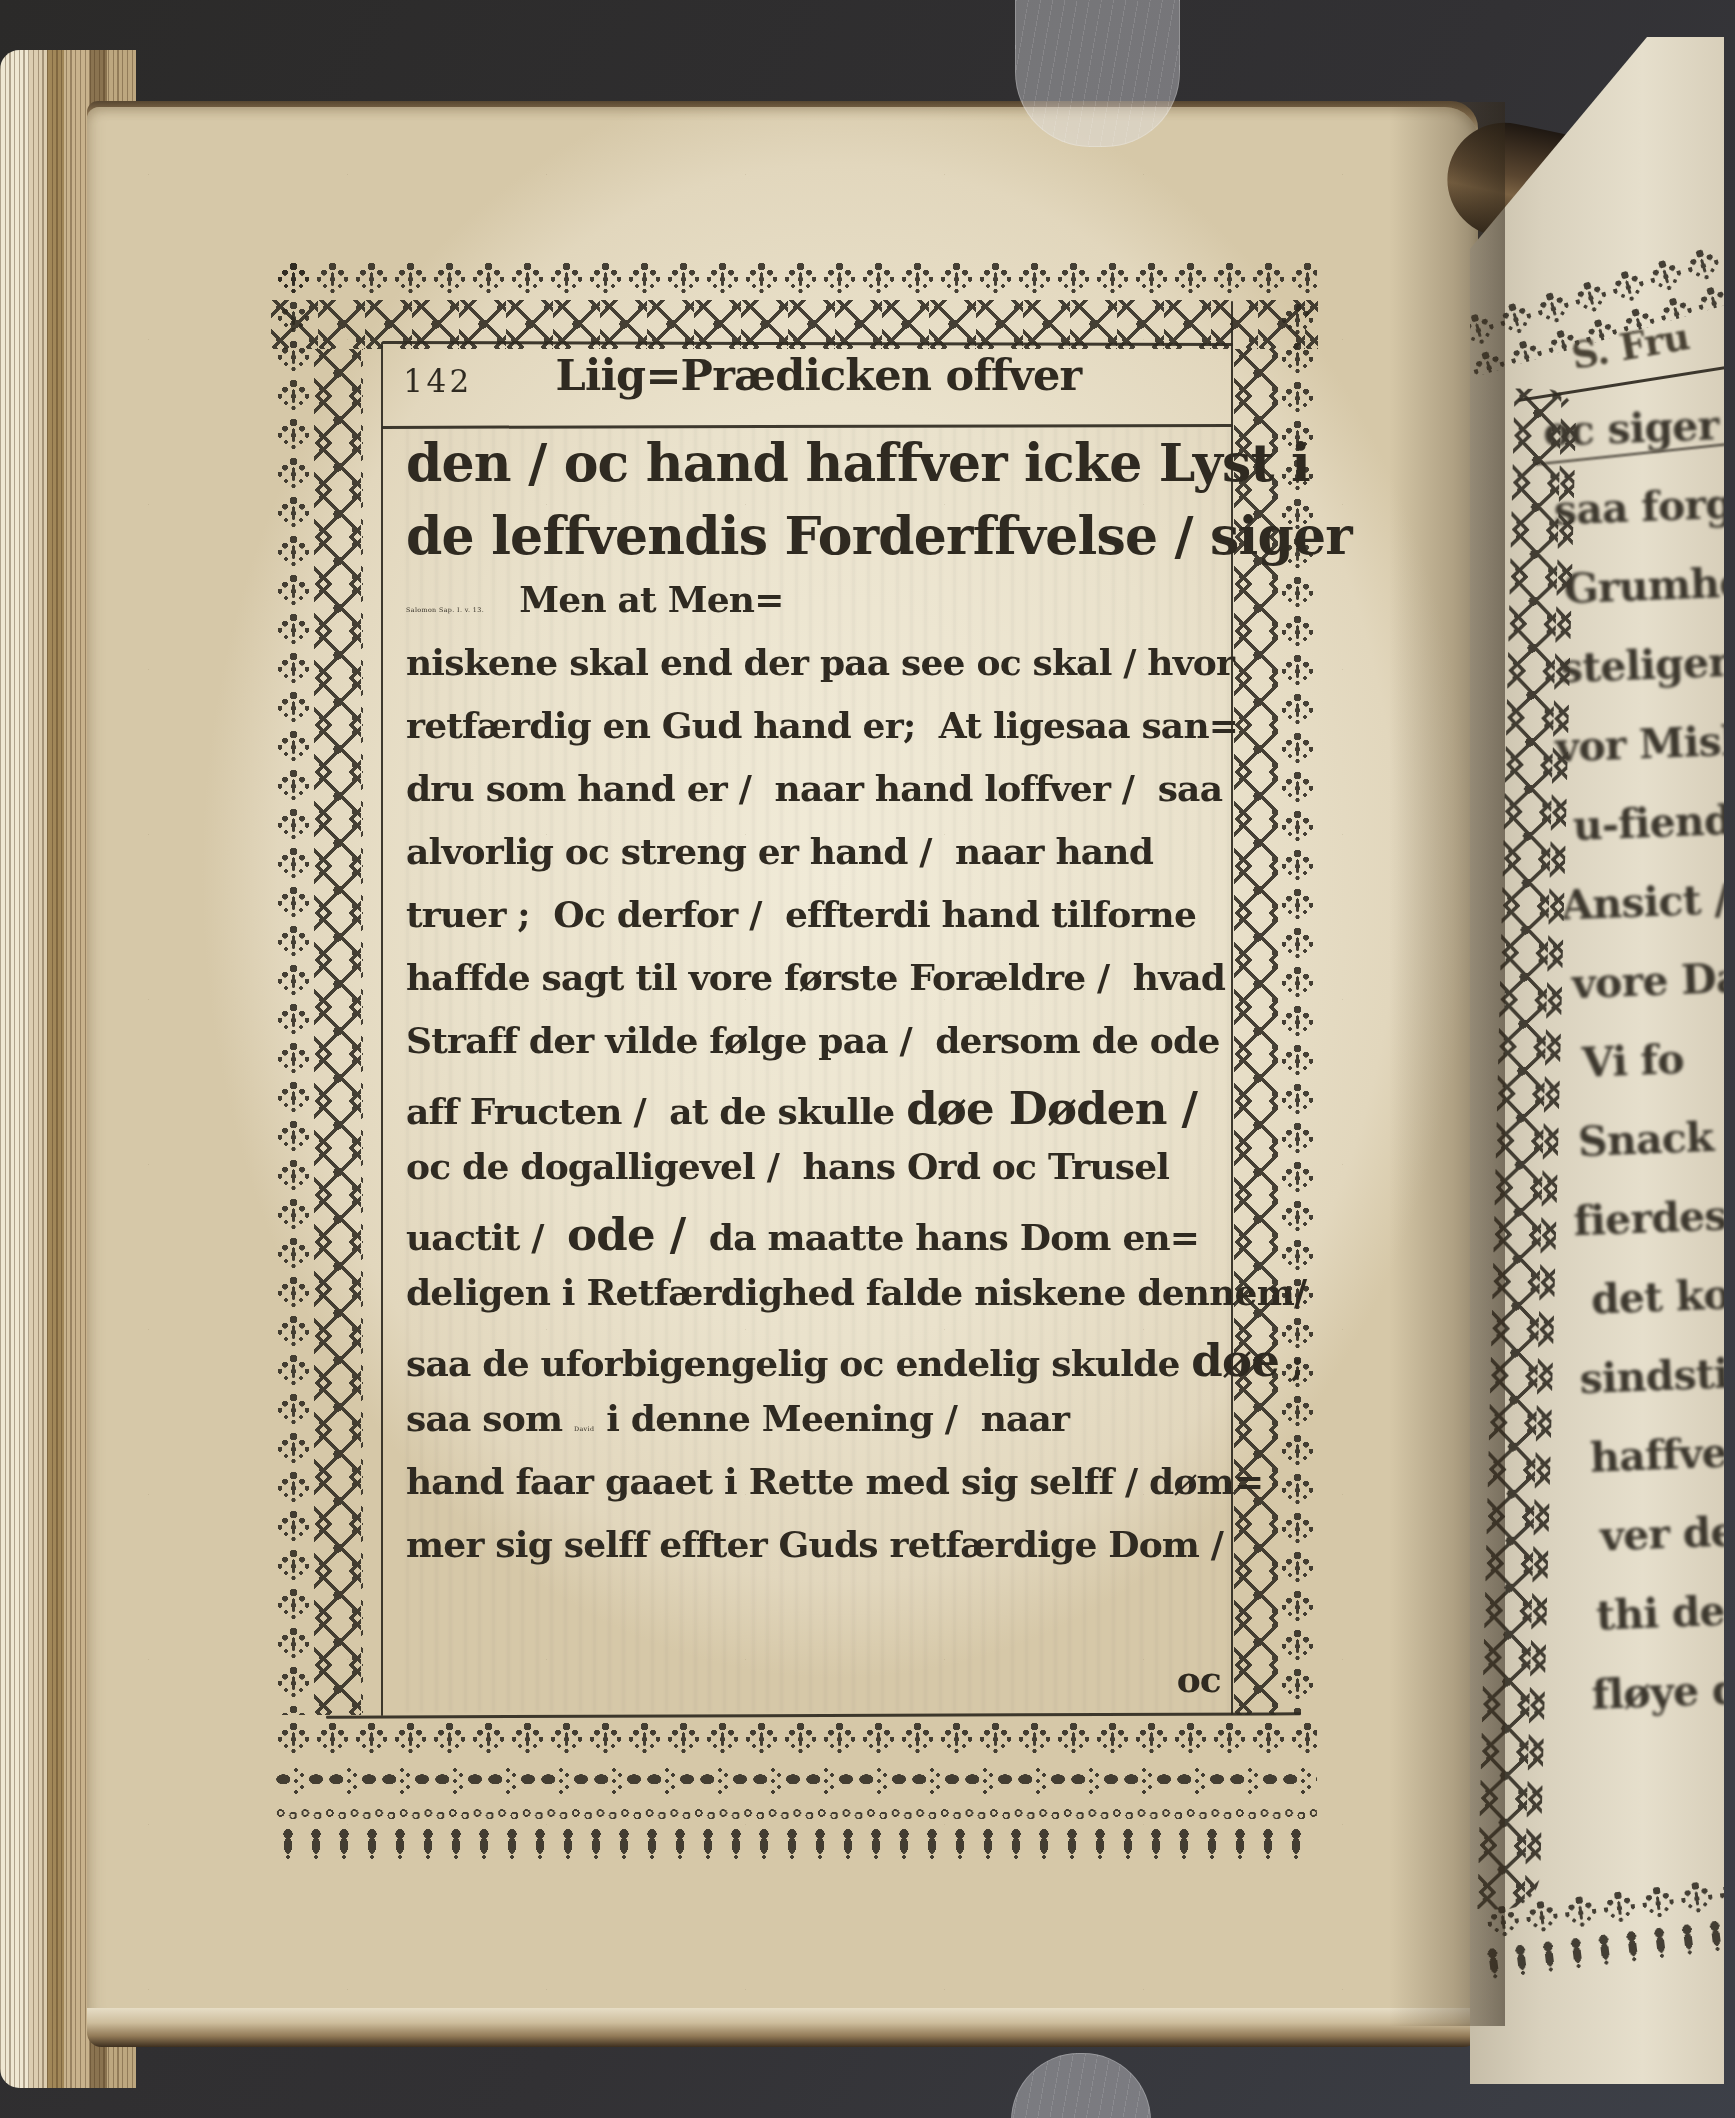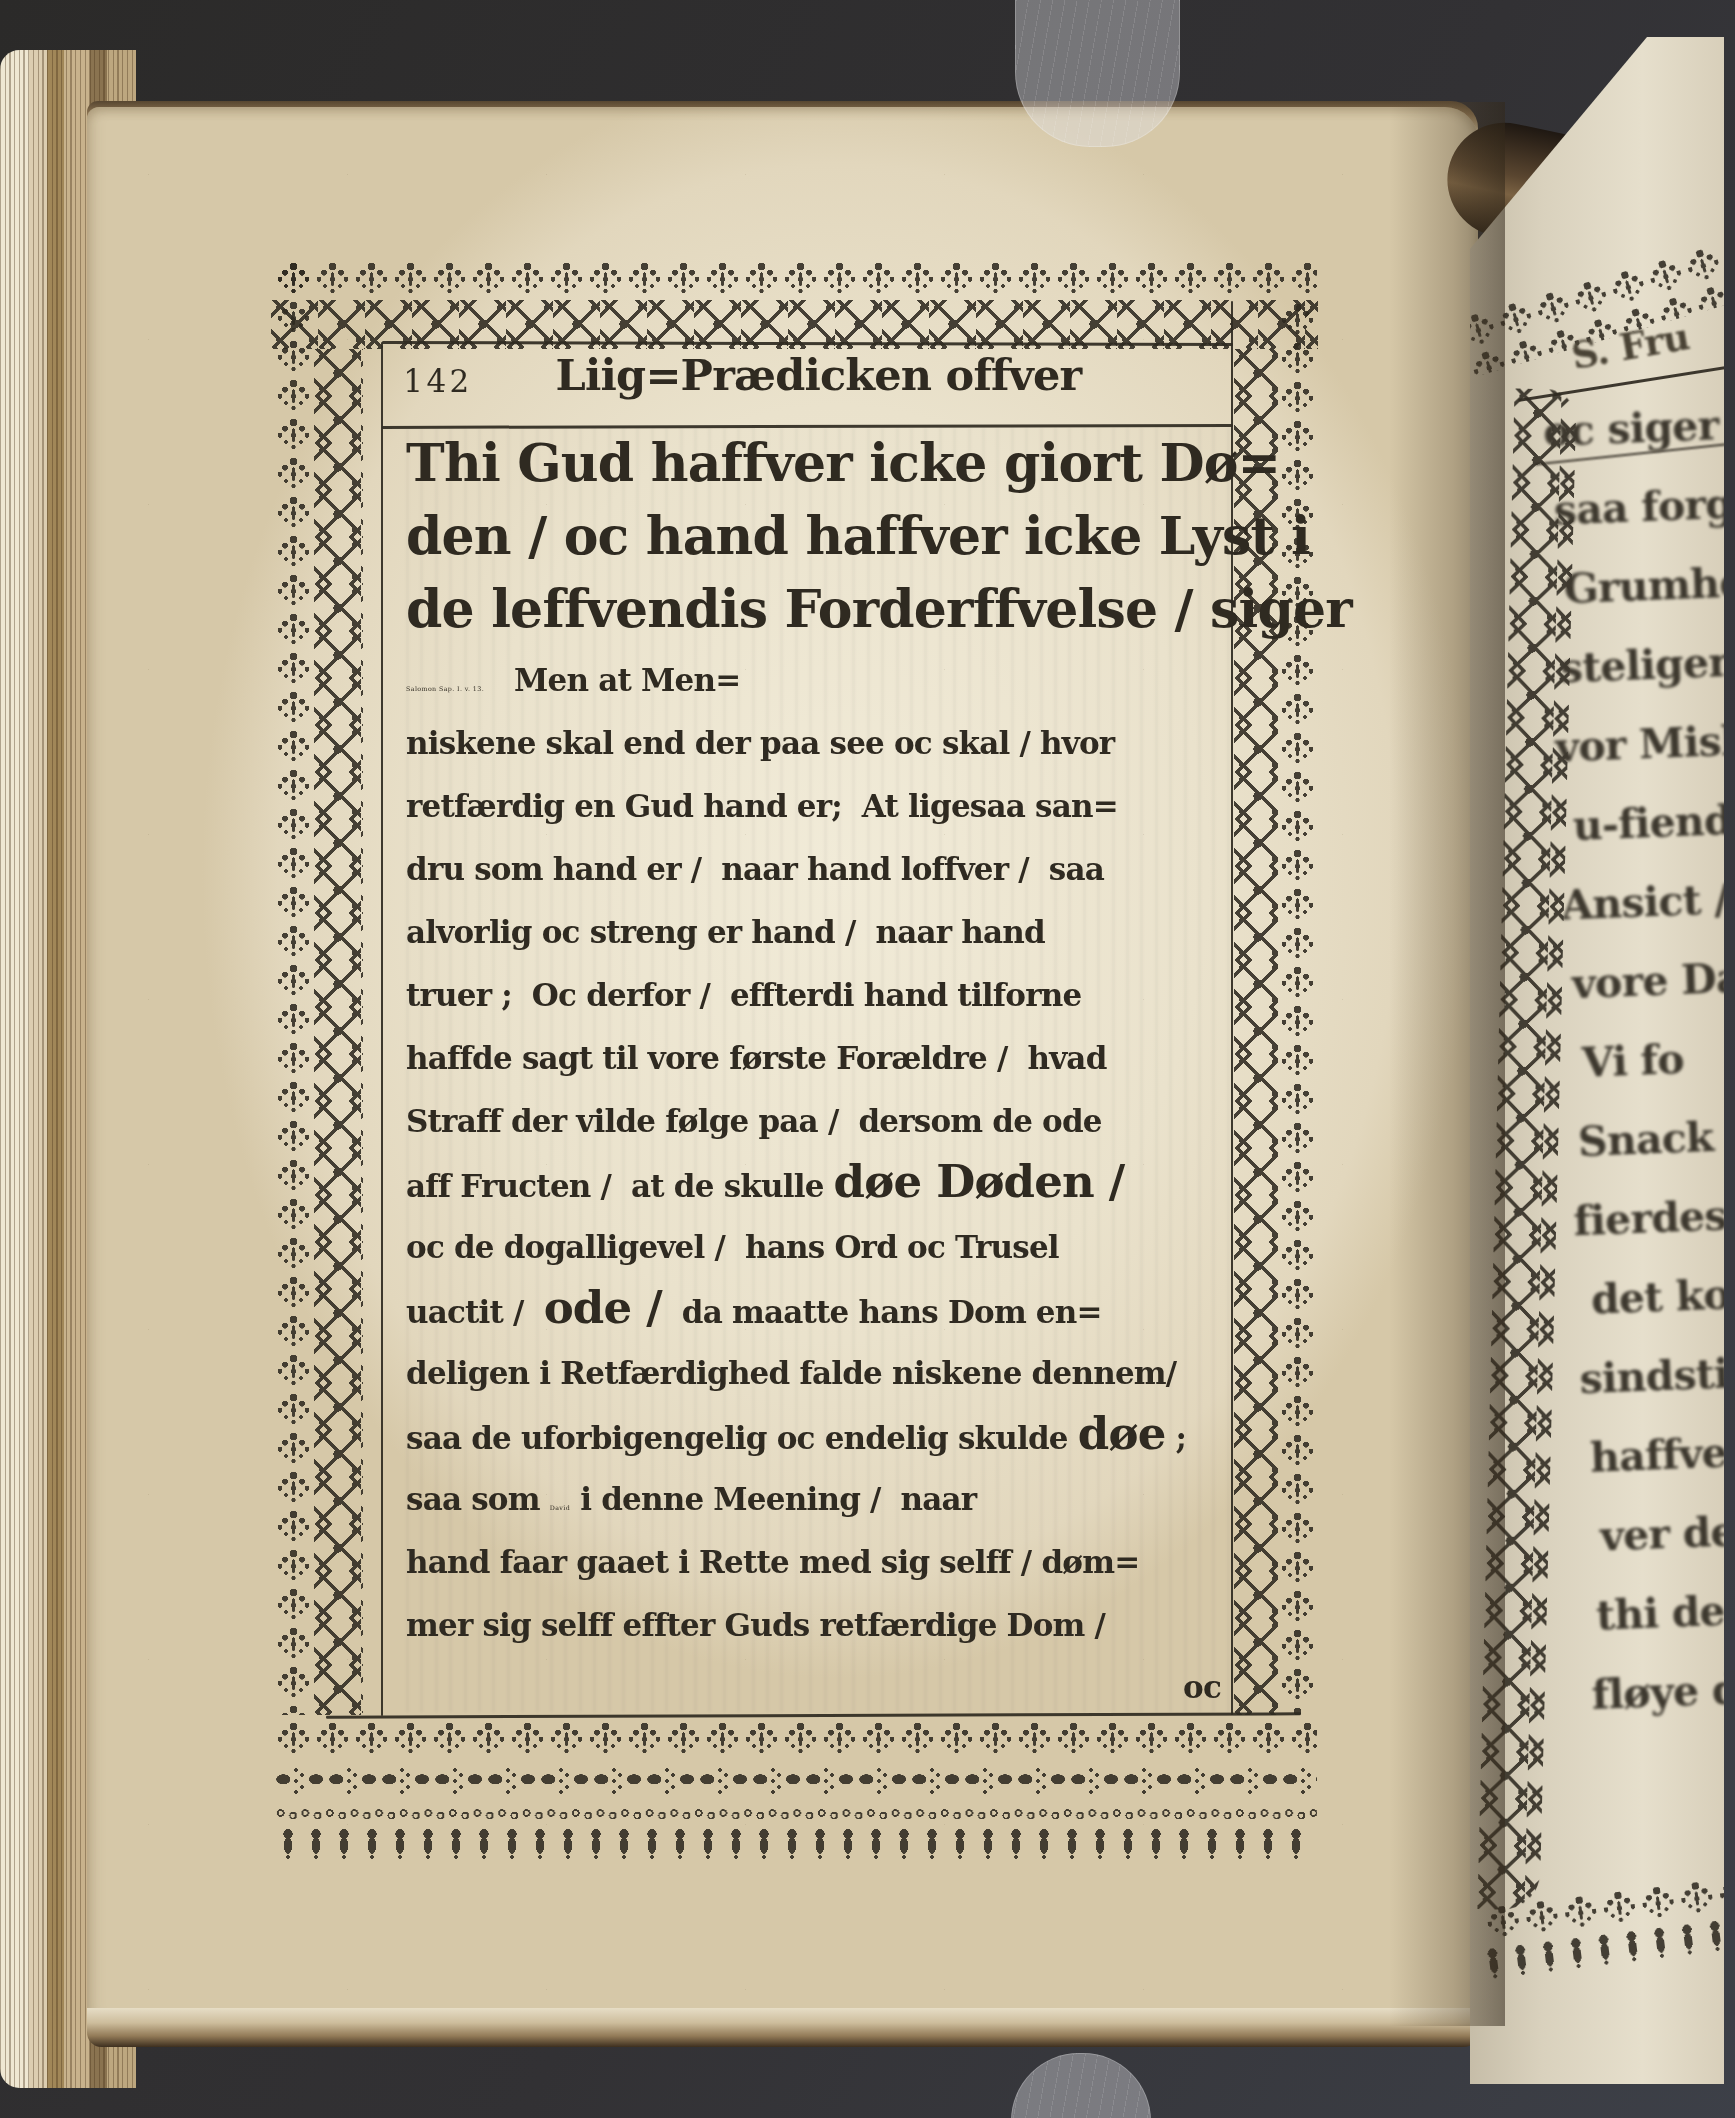--- a/index.html
+++ b/index.html
@@ -112,21 +112,21 @@
   
   .bl{font-weight:bold;letter-spacing:-0.8px;color:var(--ink);}
   .header-band{position:absolute;left:383px;top:343px;width:847px;height:83px;}
   .pageno{position:absolute;left:20.3px;top:20.3px;font-size:31px;letter-spacing:3.4px;color:var(--ink);}
   .running-title{position:absolute;left:12px;top:6.8px;width:100%;text-align:center;font-size:43px;}
   .text-block{position:absolute;left:406px;top:432px;width:826px;}
   .line{height:63px;display:flex;align-items:baseline;white-space:pre;overflow:visible;}
   .line.tall{height:73px;}
   .seg{display:inline;}
   .xl{font-size:52px;}
-  .md{font-size:31px;margin-top:11px;}
+  .md{font-size:36px;}
   .lg{font-size:45px;}
   .rm{font-family:"DejaVu Serif","Liberation Serif",serif;font-weight:normal;letter-spacing:0.4px;font-size:0.93em;color:var(--ink);}
   .catchword-line{justify-content:flex-end;height:51px;padding-right:11px;}
   .mottle{
     position:absolute;left:406px;top:428px;width:826px;height:1284px;pointer-events:none;
     background:repeating-linear-gradient(90deg,rgba(95,92,100,0.05) 0 3px,transparent 3px 14.4px);
     filter:blur(0.8px);
   }
   
   .rp-top-orn{left:-12.7px;top:236px;width:305px;height:64px;transform:rotate(-16deg);}
@@ -216,21 +216,20 @@
   <div class="orn orn-scroll" style="left:274px;top:1802px;width:1043px;height:24px;"></div>
   <div class="orn orn-fringe" style="left:274px;top:1827px;width:1043px;height:36px;"></div>
 
   <div class="header-band">
     <div class="pageno">142</div>
     <div class="running-title bl">Liig=Prædicken offver</div>
   </div>
 
   <div class="text-block">
 
-  <div class="line tall"><span class="seg bl xl">Thi Gud haffver icke giort Dø=</span></div>
       <div class="line tall"><span class="seg bl xl">den / oc hand haffver icke Lyst i</span></div>
       <div class="line tall"><span class="seg bl xl">de leffvendis Forderffvelse / siger</span></div>
       <div class="line"><span class="seg rm">Salomon Sap. I. v. 13.</span><span class="seg bl md">   Men at Men=</span></div>
       <div class="line"><span class="seg bl md">niskene skal end der paa see oc skal / hvor</span></div>
       <div class="line"><span class="seg bl md">retfærdig en Gud hand er;  At ligesaa san=</span></div>
       <div class="line"><span class="seg bl md">dru som hand er /  naar hand loffver /  saa</span></div>
       <div class="line"><span class="seg bl md">alvorlig oc streng er hand /  naar hand</span></div>
       <div class="line"><span class="seg bl md">truer ;  Oc derfor /  effterdi hand tilforne</span></div>
       <div class="line"><span class="seg bl md">haffde sagt til vore første Forældre /  hvad</span></div>
       <div class="line"><span class="seg bl md">Straff der vilde følge paa /  dersom de ode</span></div>

